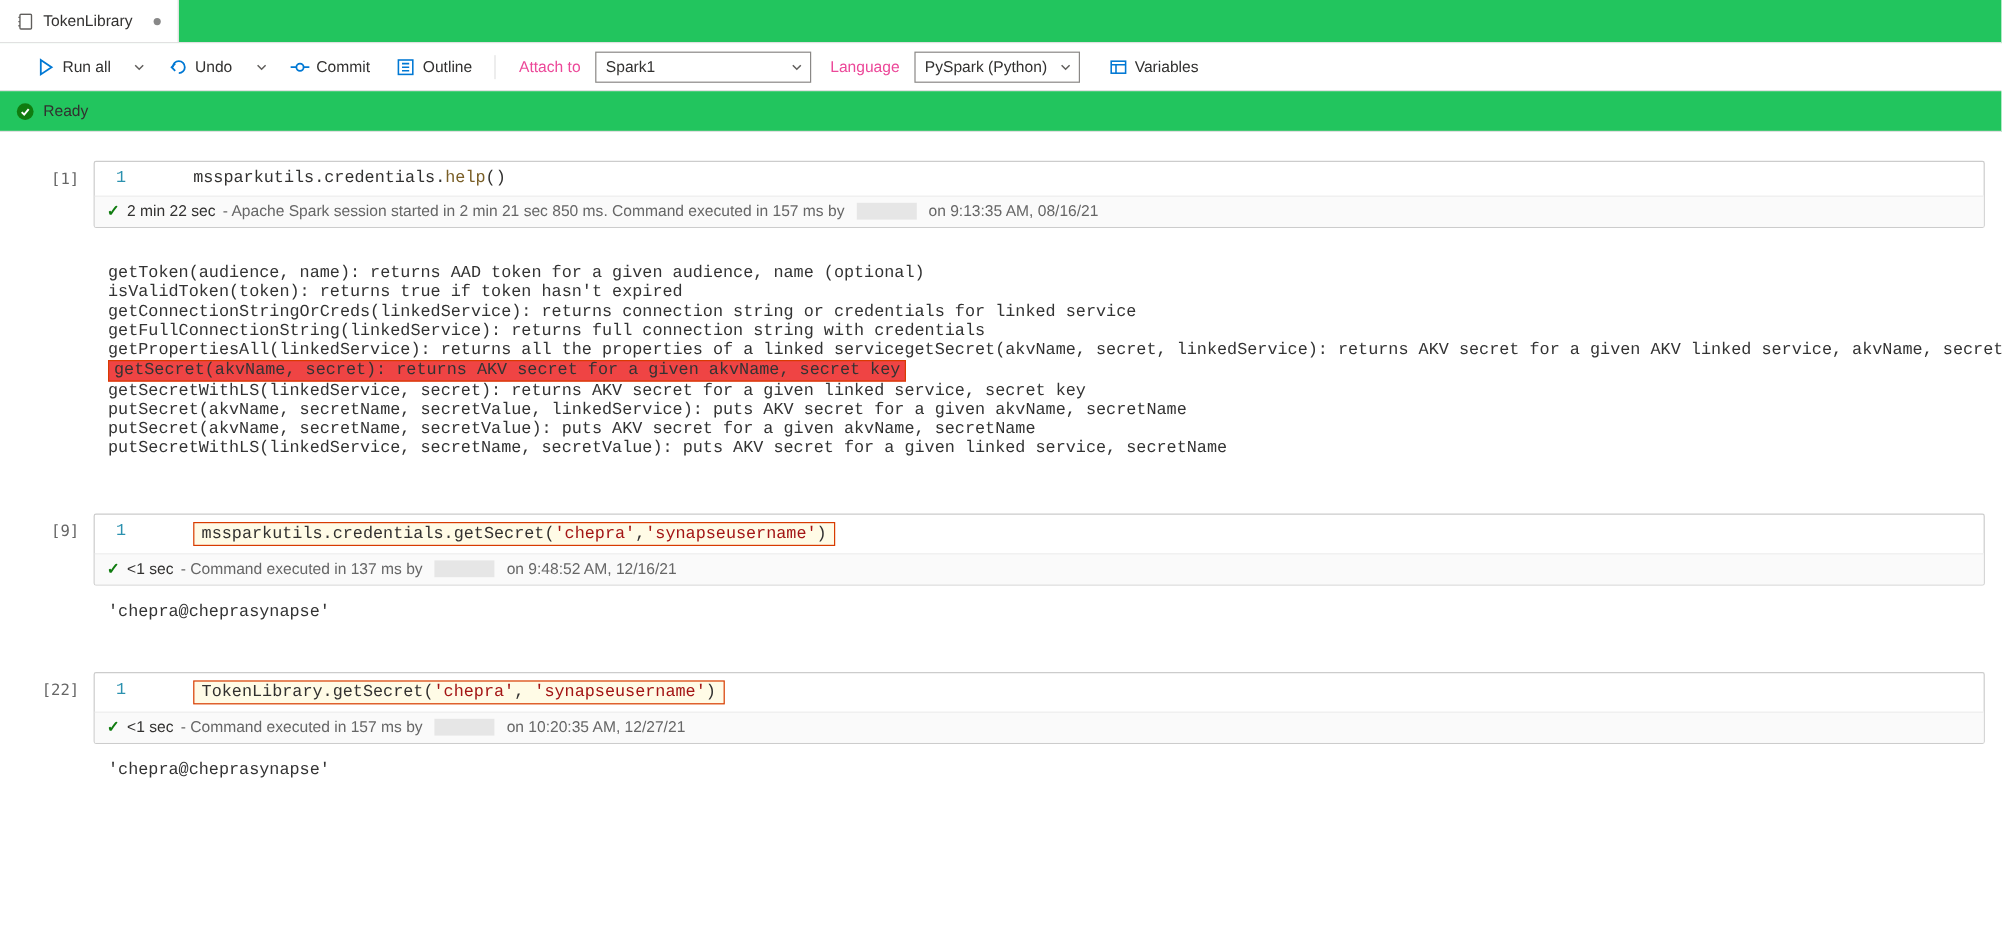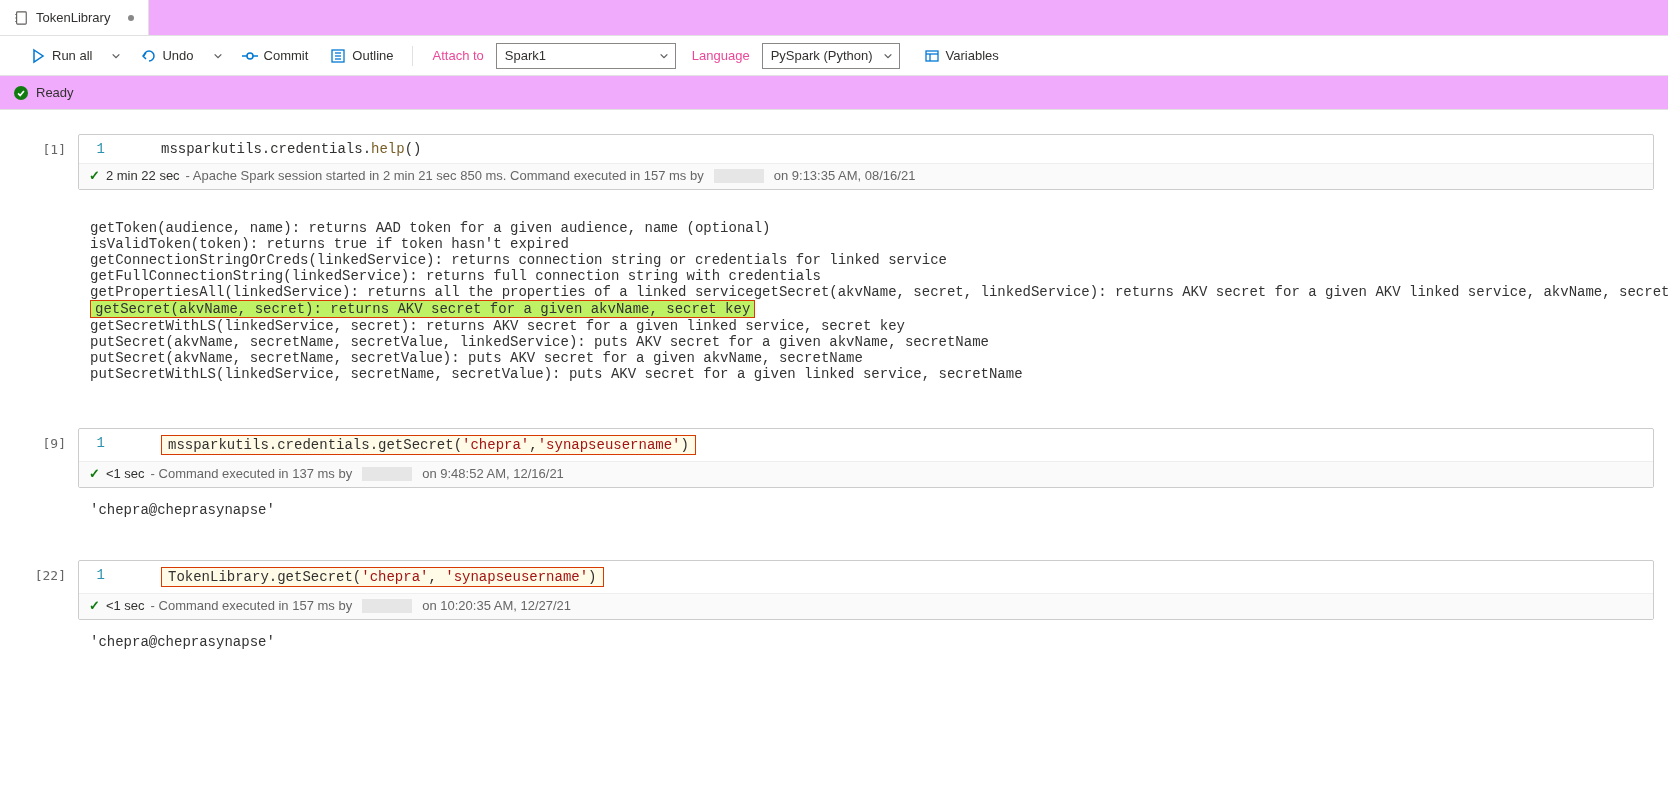--- a/index.html
+++ b/index.html
@@ -8,21 +8,21 @@
     font-size: 13px;
     background: #fff;
     color: #323130;
     width: 1668px;
   }
   .tab-bar {
     display: flex;
     align-items: center;
     height: 36px;
     border-bottom: 1px solid #e1e1e1;
-    background: #f0abfc;
+    background: #22c55e;
   }
   .tab {
     display: flex;
     align-items: center;
     gap: 8px;
     padding: 0 14px;
     height: 100%;
     background: #fff;
     border-right: 1px solid #e1e1e1;
     position: relative;
@@ -71,21 +71,21 @@
     cursor: pointer;
   }
   .tb-select .sel-chev { position: absolute; right: 6px; top: 50%; transform: translateY(-50%); }
   .status-bar {
     display: flex;
     align-items: center;
     gap: 8px;
     height: 34px;
     padding: 0 14px;
     border-bottom: 1px solid #e1e1e1;
-    background: #f0abfc;
+    background: #22c55e;
   }
   .status-check {
     width: 14px; height: 14px; border-radius: 50%; background: #107c10;
     display: inline-flex; align-items: center; justify-content: center;
   }
   .notebook { padding: 18px 0 40px 0; }
   .cell {
     display: grid;
     grid-template-columns: 78px 1fr;
     padding: 6px 14px 4px 0;
@@ -129,21 +129,21 @@
   }
   .output {
     padding: 10px 14px 24px 90px;
     font-family: Consolas, "Courier New", monospace;
     font-size: 14px;
     color: #333;
     white-space: pre;
   }
   .hl-red {
     border: 1px solid #d83b01;
-    background: #bef264;
+    background: #ef4444;
     padding: 0 4px;
     display: inline-block;
   }
   .hl-redbox {
     border: 1px solid #d83b01;
     background: #fffbe6;
     padding: 1px 6px;
     display: inline-block;
   }
   .plain { white-space: pre; }

